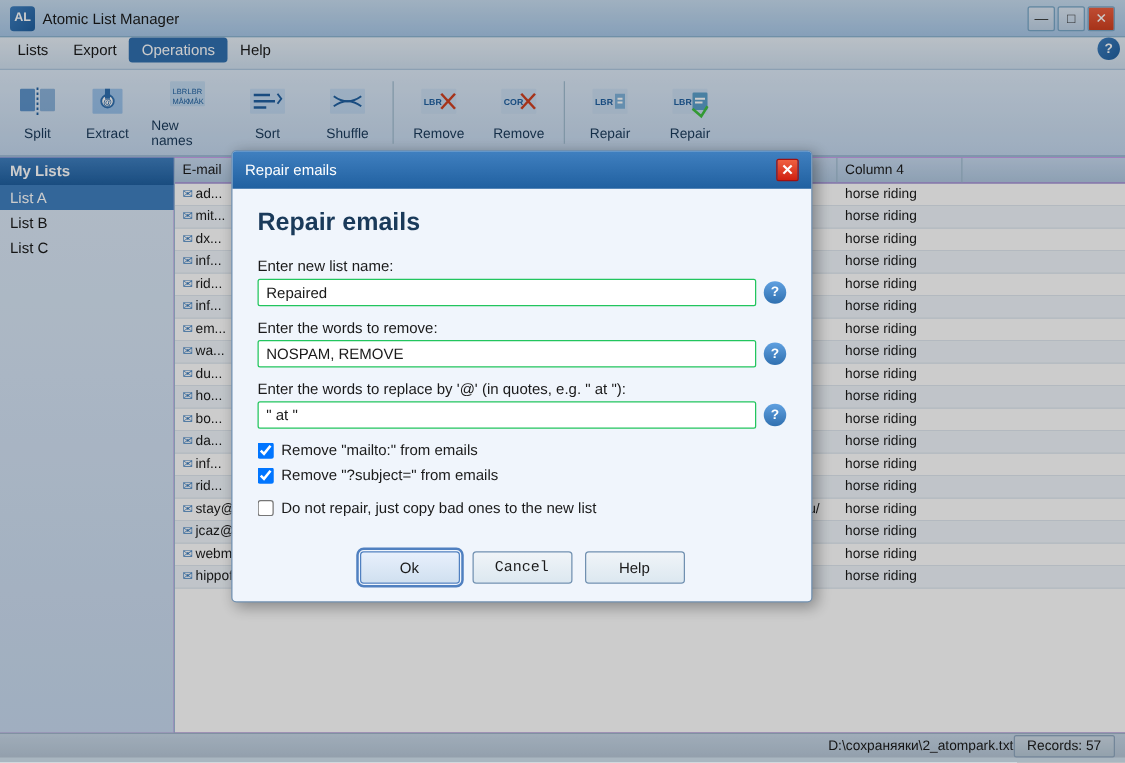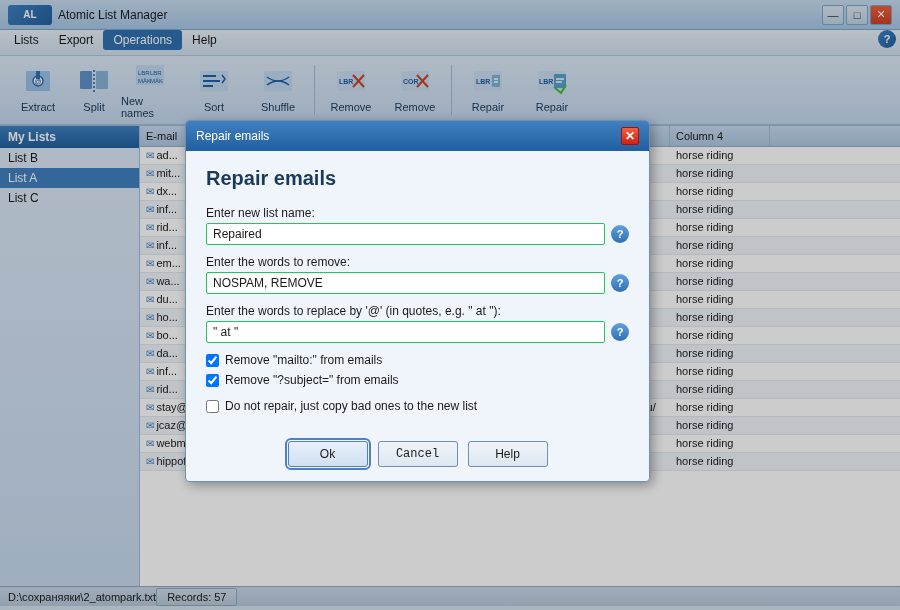--- a/index.html
+++ b/index.html
@@ -9,21 +9,21 @@
     .title-bar {
       background: linear-gradient(to bottom, #c8ddf0, #a8c8e8);
       height: 30px;
       display: flex;
       align-items: center;
       justify-content: space-between;
       padding: 0 8px;
       border-bottom: 1px solid #7aa8c8;
     }
     .title-bar-left { display: flex; align-items: center; gap: 6px; }
-    .app-icon { width: 44px; height: 20px; background: linear-gradient(135deg, #4080c0, #2060a0); border-radius: 3px; display: flex; align-items: center; justify-content: center; color: white; font-size: 10px; font-weight: bold; }
+    .app-icon { width: 20px; height: 20px; background: linear-gradient(135deg, #4080c0, #2060a0); border-radius: 3px; display: flex; align-items: center; justify-content: center; color: white; font-size: 10px; font-weight: bold; }
     .title-text { font-size: 12px; color: #1a1a1a; }
     .title-controls { display: flex; gap: 2px; }
     .title-btn { width: 22px; height: 20px; border: 1px solid #7aa8c8; background: linear-gradient(to bottom, #dde8f4, #c0d4e8); cursor: pointer; display: flex; align-items: center; justify-content: center; font-size: 11px; color: #333; border-radius: 2px; }
     .title-btn.close-btn { background: linear-gradient(to bottom, #f06040, #d04020); color: white; }
 
     
     .menu-bar {
       background: linear-gradient(to bottom, #e8f0f8, #d0e0f0);
       height: 26px;
       display: flex;
@@ -137,21 +137,21 @@
       text-overflow: ellipsis;
     }
     .email-icon { color: #4080c0; margin-right: 2px; font-size: 10px; }
 
     
     .status-bar {
       background: linear-gradient(to bottom, #c8d8e8, #b8c8d8);
       height: 20px;
       display: flex;
       align-items: center;
-      justify-content: flex-start;
+      justify-content: flex-end;
       padding: 0 8px;
       border-top: 1px solid #90a8c0;
       font-size: 11px;
       color: #1a1a1a;
     }
     .status-right {
       background: linear-gradient(to bottom, #d0dce8, #b8cad8);
       padding: 2px 10px;
       border: 1px solid #90a8c0;
       border-radius: 2px;
@@ -322,41 +322,41 @@
   <div class="menu-item">Lists</div>
   <div class="menu-item">Export</div>
   <div class="menu-item active">Operations</div>
   <div class="menu-item">Help</div>
   <div style="flex:1"></div>
   <div style="width:18px;height:18px;background:linear-gradient(135deg,#4080c0,#2060a0);border-radius:50%;color:white;font-size:11px;font-weight:bold;display:flex;align-items:center;justify-content:center;cursor:pointer;">?</div>
 </div>
 
 <div class="toolbar">
 
+  <div class="toolbar-btn toolbar-btn-split">
+    <div class="toolbar-icon">
+      <svg viewBox="0 0 32 32" fill="none">
+        <rect x="2" y="4" width="12" height="18" rx="1" fill="#4080c0" opacity="0.8"></rect>
+        <rect x="18" y="4" width="12" height="18" rx="1" fill="#4080c0" opacity="0.5"></rect>
+        <line x1="16" y1="3" x2="16" y2="25" stroke="#2060a0" stroke-width="1.5" stroke-dasharray="2,2"></line>
+      </svg>
+    </div>
+    <span>Split</span>
+  </div>
+
   <div class="toolbar-btn">
     <div class="toolbar-icon">
       <svg viewBox="0 0 32 32" fill="none">
         <rect x="4" y="4" width="24" height="20" rx="1" fill="#60a0e0" opacity="0.5"></rect>
         <circle cx="16" cy="14" r="5" fill="white" stroke="#3070b0" stroke-width="1.5"></circle>
         <rect x="14" y="4" width="4" height="8" fill="#3070b0"></rect>
         <text x="16" y="17" text-anchor="middle" font-size="7" fill="#2060a0" font-weight="bold">@</text>
       </svg>
     </div>
     <span>Extract</span>
-  </div>
-
-  <div class="toolbar-btn toolbar-btn-split">
-    <div class="toolbar-icon">
-      <svg viewBox="0 0 32 32" fill="none">
-        <rect x="2" y="4" width="12" height="18" rx="1" fill="#4080c0" opacity="0.8"></rect>
-        <rect x="18" y="4" width="12" height="18" rx="1" fill="#4080c0" opacity="0.5"></rect>
-        <line x1="16" y1="3" x2="16" y2="25" stroke="#2060a0" stroke-width="1.5" stroke-dasharray="2,2"></line>
-      </svg>
-    </div>
-    <span>Split</span>
   </div>
 
 
   <div class="toolbar-btn">
     <div class="toolbar-icon">
       <svg viewBox="0 0 32 32" fill="none">
         <rect x="2" y="4" width="28" height="20" rx="1" fill="#a0c8e8" opacity="0.4"></rect>
         <text x="4" y="14" font-size="6" fill="#2060a0">LBR</text>
         <text x="4" y="22" font-size="6" fill="#2060a0">MÅK</text>
         <text x="16" y="14" font-size="6" fill="#2060a0">LBR</text>
@@ -439,22 +439,22 @@
       </svg>
     </div>
     <span>Repair</span>
   </div>
 </div>
 
 <div class="main-area">
 
   <div class="sidebar">
     <div class="sidebar-header">My Lists</div>
+    <div class="sidebar-item selected">List A</div>
     <div class="sidebar-item">List B</div>
-    <div class="sidebar-item selected">List A</div>
     <div class="sidebar-item">List C</div>
   </div>
 
   <div class="list-area">
     <div class="list-header">
       <div class="list-col-header list-col-em">E-mail</div>
       <div class="list-col-header list-col-2">...</div>
       <div class="list-col-header list-col-3">...</div>
       <div class="list-col-header list-col-4">Column 4</div>
     </div>

